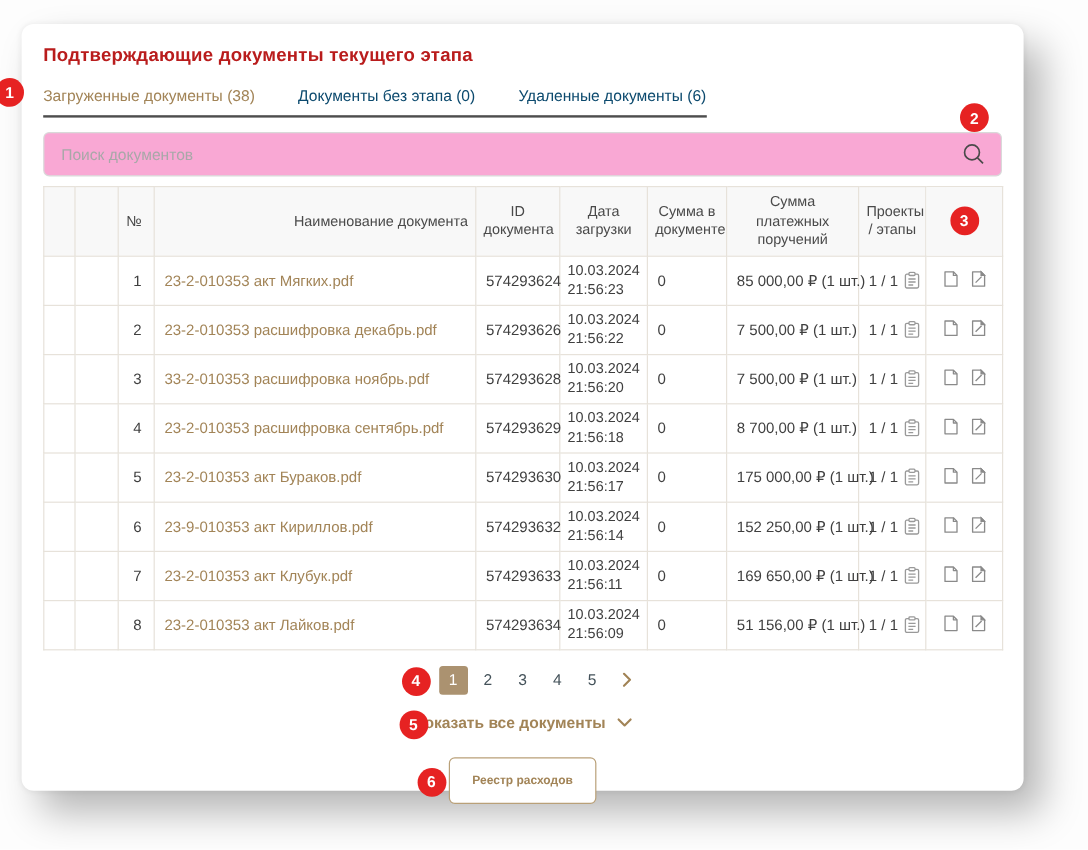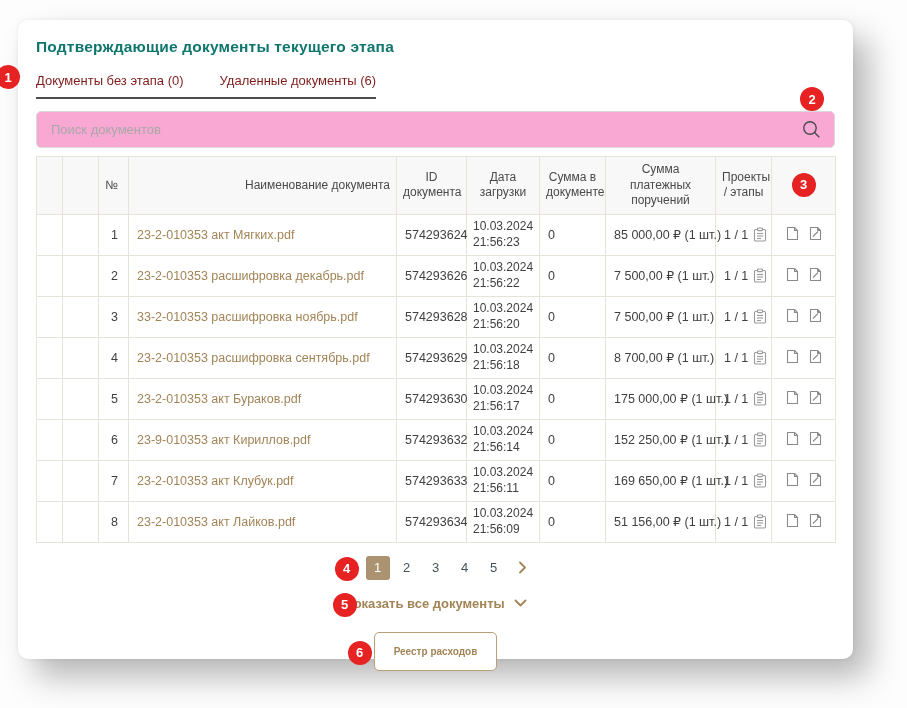--- a/index.html
+++ b/index.html
@@ -11,31 +11,31 @@
   }
   .card {
     position: absolute; left: 18px; top: 20px;
     width: 835px; height: 639px;
     background: #fff; border-radius: 10px;
     box-shadow: 0 0 5px rgba(0,0,0,0.07), 16px 18px 32px rgba(0,0,0,0.28);
   }
   .card-inner { padding: 16px 18px 0 18px; position: relative; }
 
   .page-title {
-    font-size: 15.5px; font-weight: bold; color: #0f766e;
+    font-size: 15.5px; font-weight: bold; color: #b91c1c;
     margin-top: 2px; letter-spacing: .2px;
   }
 
   
   .tabs-wrap { margin-top: 15px; position: relative; display: inline-block; }
   .tabs {
     display: inline-flex; gap: 36px;
     border-bottom: 2px solid #4d4d4d; padding-bottom: 9px;
   }
-  .tab { font-size: 13px; color: #7f1d1d; cursor: pointer; white-space: nowrap; }
+  .tab { font-size: 13px; color: #0c4a6e; cursor: pointer; white-space: nowrap; }
   .tab.active { color: #a28457; }
 
   
   .search-wrap { margin-top: 12px; position: relative; }
   .search-input {
     width: 100%; height: 37px;
     border: 1px solid #d9d9d9; border-radius: 5px;
     padding: 0 44px 0 14px; font-size: 13px; color: #333;
     font-family: inherit; outline: none; background: #f9a8d4;
   }
@@ -118,20 +118,21 @@
 <body>
 
 <div class="card">
   <div class="card-inner">
 
     <div class="page-title">Подтверждающие документы текущего этапа</div>
 
     <div class="tabs-wrap">
       <span class="badge badge-1">1</span>
       <div class="tabs">
+        <span class="tab active">Загруженные документы (38)</span>
         <span class="tab">Документы без этапа (0)</span>
         <span class="tab">Удаленные документы (6)</span>
       </div>
     </div>
 
     <div class="search-wrap">
       <span class="badge badge-2">2</span>
       <input class="search-input" type="text" placeholder="Поиск документов" style="">
       <span class="search-icon">
         <svg width="21" height="21" viewBox="0 0 21 21" fill="none">

